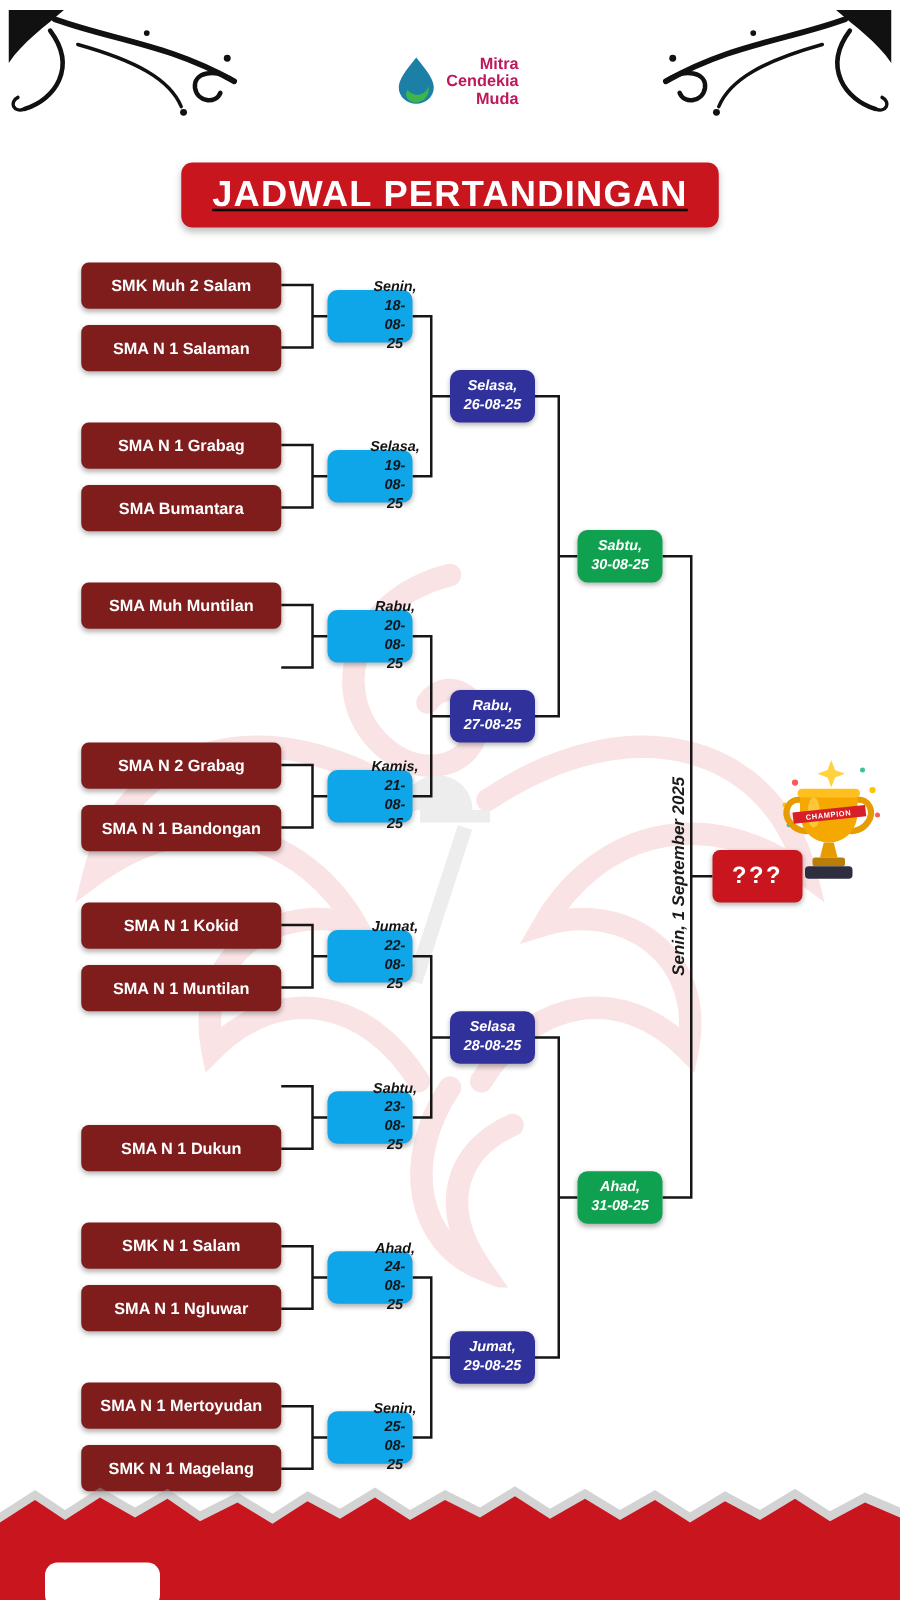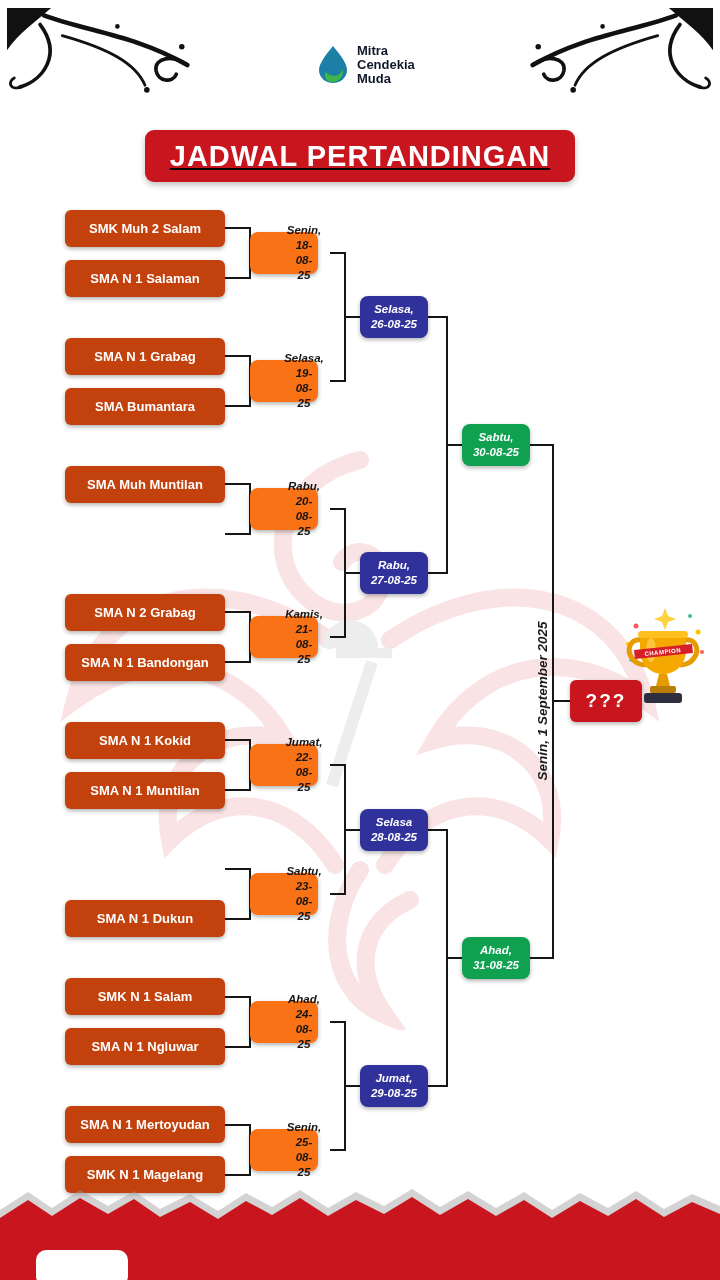--- a/index.html
+++ b/index.html
@@ -9,38 +9,38 @@
     background:#ffffff; overflow:hidden;
     font-family:"Liberation Sans", sans-serif;
   }
 
   
   .flourish { position:absolute; top:8px; width:186px; height:92px; }
   .flourish.left { left:6px; }
   .flourish.right { left:528px; transform:scaleX(-1); }
 
   .logo { position:absolute; left:316px; top:44px; display:flex; align-items:center; gap:7px; }
-  .logo-text span { display:block; font-size:13px; font-weight:bold; color:#0f172a; line-height:1.08; }
+  .logo-text span { display:block; font-size:13px; font-weight:bold; color:#be185d; line-height:1.08;text-align:right; }
 
   .title-banner {
     position:absolute; left:145px; top:130px; width:430px; height:52px;
     background:#C9151E; border-radius:9px; display:flex; align-items:center; justify-content:center;
     box-shadow:0 3px 6px rgba(0,0,0,.25);
     text-decoration:underline;
   }
   .title-banner span { color:#fff; font-size:29px; font-weight:bold; letter-spacing:1px; }
 
   
   .box { position:absolute; display:flex; align-items:center; justify-content:center;
          border-radius:6px; box-shadow:0 2px 4px rgba(0,0,0,.3); z-index:3; }
-  .team { left:65px; width:160px; height:37px; background:#c2410c; color:#fff;
+  .team { left:65px; width:160px; height:37px; background:#7f1d1d; color:#fff;
           font-size:13px; font-weight:600; text-align:center; }
   .datebox { width:68px; height:42px; border-radius:8px; flex-direction:column;
              font-style:italic; font-weight:600; font-size:11.5px; line-height:1.3; text-align:center; }
-  .yellow { left:250px; background:#f97316; color:#141414;padding-left:40px; }
+  .yellow { left:262px; background:#0ea5e9; color:#141414;padding-left:40px; }
   .blue   { left:360px; background:#31319B; color:#fff; }
   .green  { left:462px; background:#0FA14F; color:#fff; }
   .final-box { left:570px; width:72px; height:42px; background:#C9151E; color:#fff;
                font-size:19px; font-weight:800; letter-spacing:2px; border-radius:6px; }
 
   .final-date {
     position:absolute; left:435px; top:691px; width:220px; height:20px;
     text-align:center; transform:rotate(-90deg);
     font-style:italic; font-size:13.5px; font-weight:600; color:#1a1a1a; z-index:3;
   }

